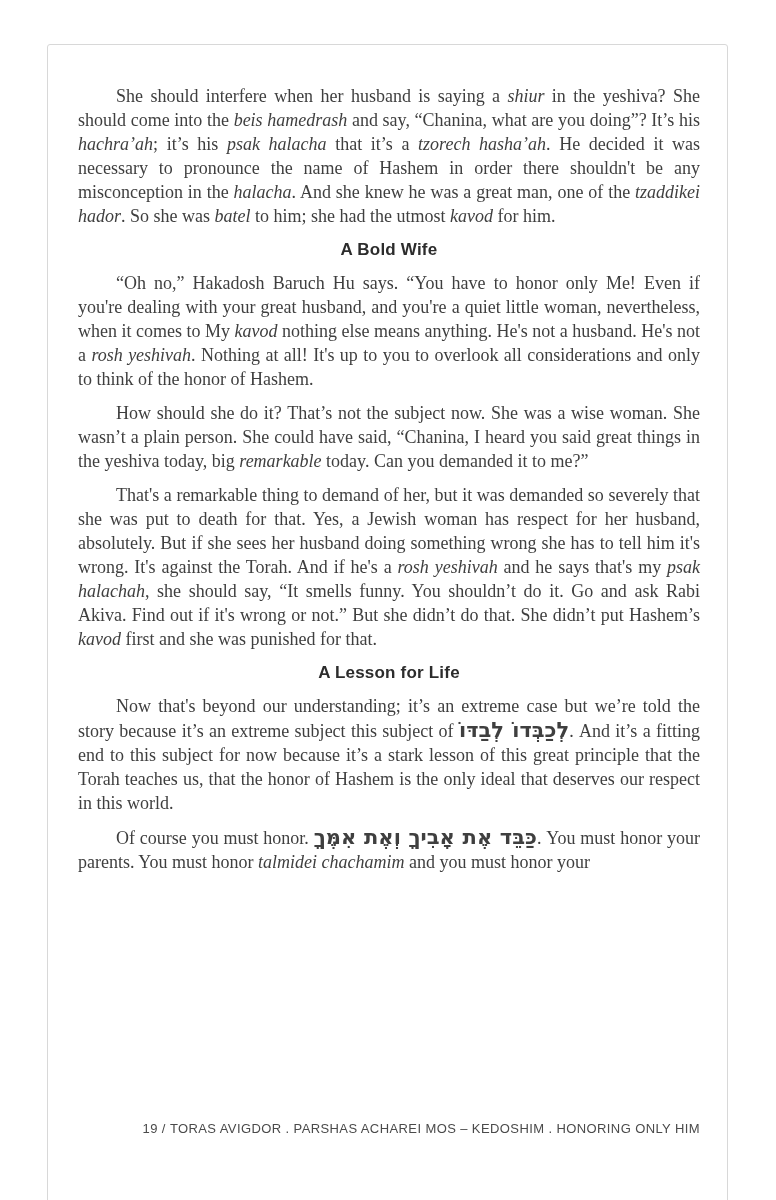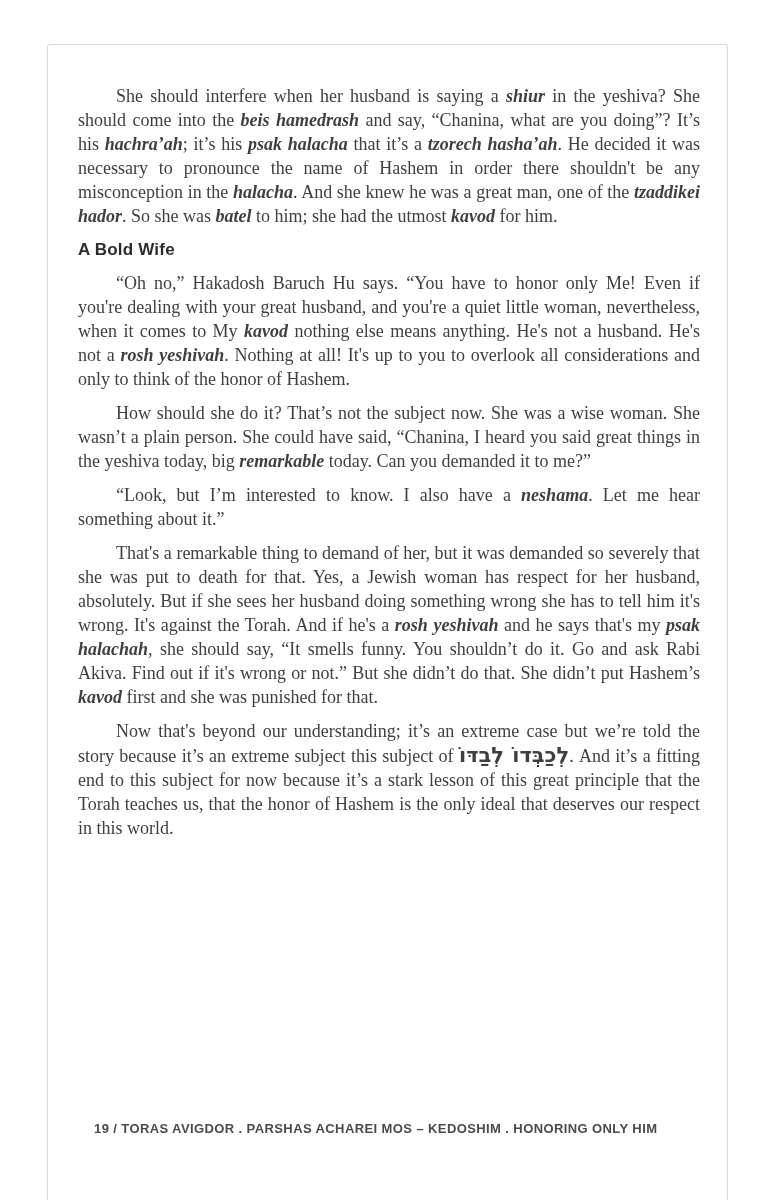--- a/index.html
+++ b/index.html
@@ -36,54 +36,56 @@
   }
   .page-text p{
     margin:0 0 10px 0;
     text-indent:38px;
   }
   .section-heading{
     font-family:"Liberation Sans",sans-serif;
     font-size:17px;
     font-weight:700;
     color:var(--heading);
+    text-align:center;
     letter-spacing:0.2px;
     margin:5px 0 9px 0;
   }
-  .italic-term{font-style:italic;font-weight:bold;}
+  .italic-term{font-style:italic;}
   .hebrew-phrase{
     font-family:"DejaVu Sans",sans-serif;
     font-weight:700;
     font-style:normal;
     font-size:21px;
   }
   .page-footer{
     position:absolute;
-    left:94px;top:1121px;
+    left:78px;top:1121px;
     width:622px;
-    text-align:left;
+    text-align:right;
     font-family:"Liberation Sans",sans-serif;
-    font-weight:700;
+    font-weight:400;
     font-size:13px;
     letter-spacing:0.4px;
     color:var(--footer);
     white-space:nowrap;
   }
   .page-footer .sep{margin:0 4px;}
 </style>
 </head>
 <body>
 
 <div class="page-frame"></div>
 
 <div class="page-text">
     <p><span>She should interfere when her husband is saying a </span><i class="italic-term">shiur</i><span> in the yeshiva? She should come into the </span><i class="italic-term">beis hamedrash</i><span> and say, “Chanina, what are you doing”? It’s his </span><i class="italic-term">hachra’ah</i><span>; it’s his </span><i class="italic-term">psak halacha</i><span> that it’s a </span><i class="italic-term">tzorech hasha’ah</i><span>. He decided it was necessary to pronounce the name of Hashem in order there shouldn't be any misconception in the </span><i class="italic-term">halacha</i><span>. And she knew he was a great man, one of the </span><i class="italic-term">tzaddikei hador</i><span>. So she was </span><i class="italic-term">batel</i><span> to him; she had the utmost </span><i class="italic-term">kavod</i><span> for him.</span></p>
     <h2 class="section-heading">A Bold Wife</h2>
     <p><span>“Oh no,” Hakadosh Baruch Hu says. “You have to honor only Me! Even if you're dealing with your great husband, and you're a quiet little woman, nevertheless, when it comes to My </span><i class="italic-term">kavod</i><span> nothing else means anything. He's not a husband. He's not a </span><i class="italic-term">rosh yeshivah</i><span>. Nothing at all! It's up to you to overlook all considerations and only to think of the honor of Hashem.</span></p>
     <p><span>How should she do it? That’s not the subject now. She was a wise woman. She wasn’t a plain person. She could have said, “Chanina, I heard you said great things in the yeshiva today, big </span><i class="italic-term">remarkable</i><span> today. Can you demanded it to me?”</span></p>
-    <p><span>“Look, but I’m interested to know. I also have a </span><i class="italic-term">neshama</i><span>. Let me hear something about it.”</span></p>
     <p><span>That's a remarkable thing to demand of her, but it was demanded so severely that she was put to death for that. Yes, a Jewish woman has respect for her husband, absolutely. But if she sees her husband doing something wrong she has to tell him it's wrong. It's against the Torah. And if he's a </span><i class="italic-term">rosh yeshivah</i><span> and he says that's my </span><i class="italic-term">psak halachah</i><span>, she should say, “It smells funny. You shouldn’t do it. Go and ask Rabi Akiva. Find out if it's wrong or not.” But she didn’t do that. She didn’t put Hashem’s </span><i class="italic-term">kavod</i><span> first and she was punished for that.</span></p>
+    <h2 class="section-heading">A Lesson for Life</h2>
     <p><span>Now that's beyond our understanding; it’s an extreme case but we’re told the story because it’s an extreme subject this subject of </span><b class="hebrew-phrase">לְכַבְּדוֹ לְבַדּוֹ</b><span>. And it’s a fitting end to this subject for now because it’s a stark lesson of this great principle that the Torah teaches us, that the honor of Hashem is the only ideal that deserves our respect in this world.</span></p>
+    <p><span>Of course you must honor. </span><b class="hebrew-phrase">כַּבֵּד אֶת אָבִיךָ וְאֶת אִמֶּךָ</b><span>. You must honor your parents. You must honor </span><i class="italic-term">talmidei chachamim</i><span> and you must honor your</span></p>
   </div>
 
 <div class="page-footer">
   <span>19</span><span class="sep">/</span><span>TORAS AVIGDOR . PARSHAS ACHAREI MOS – KEDOSHIM . HONORING ONLY HIM</span>
 </div>
 
 </body></html>

